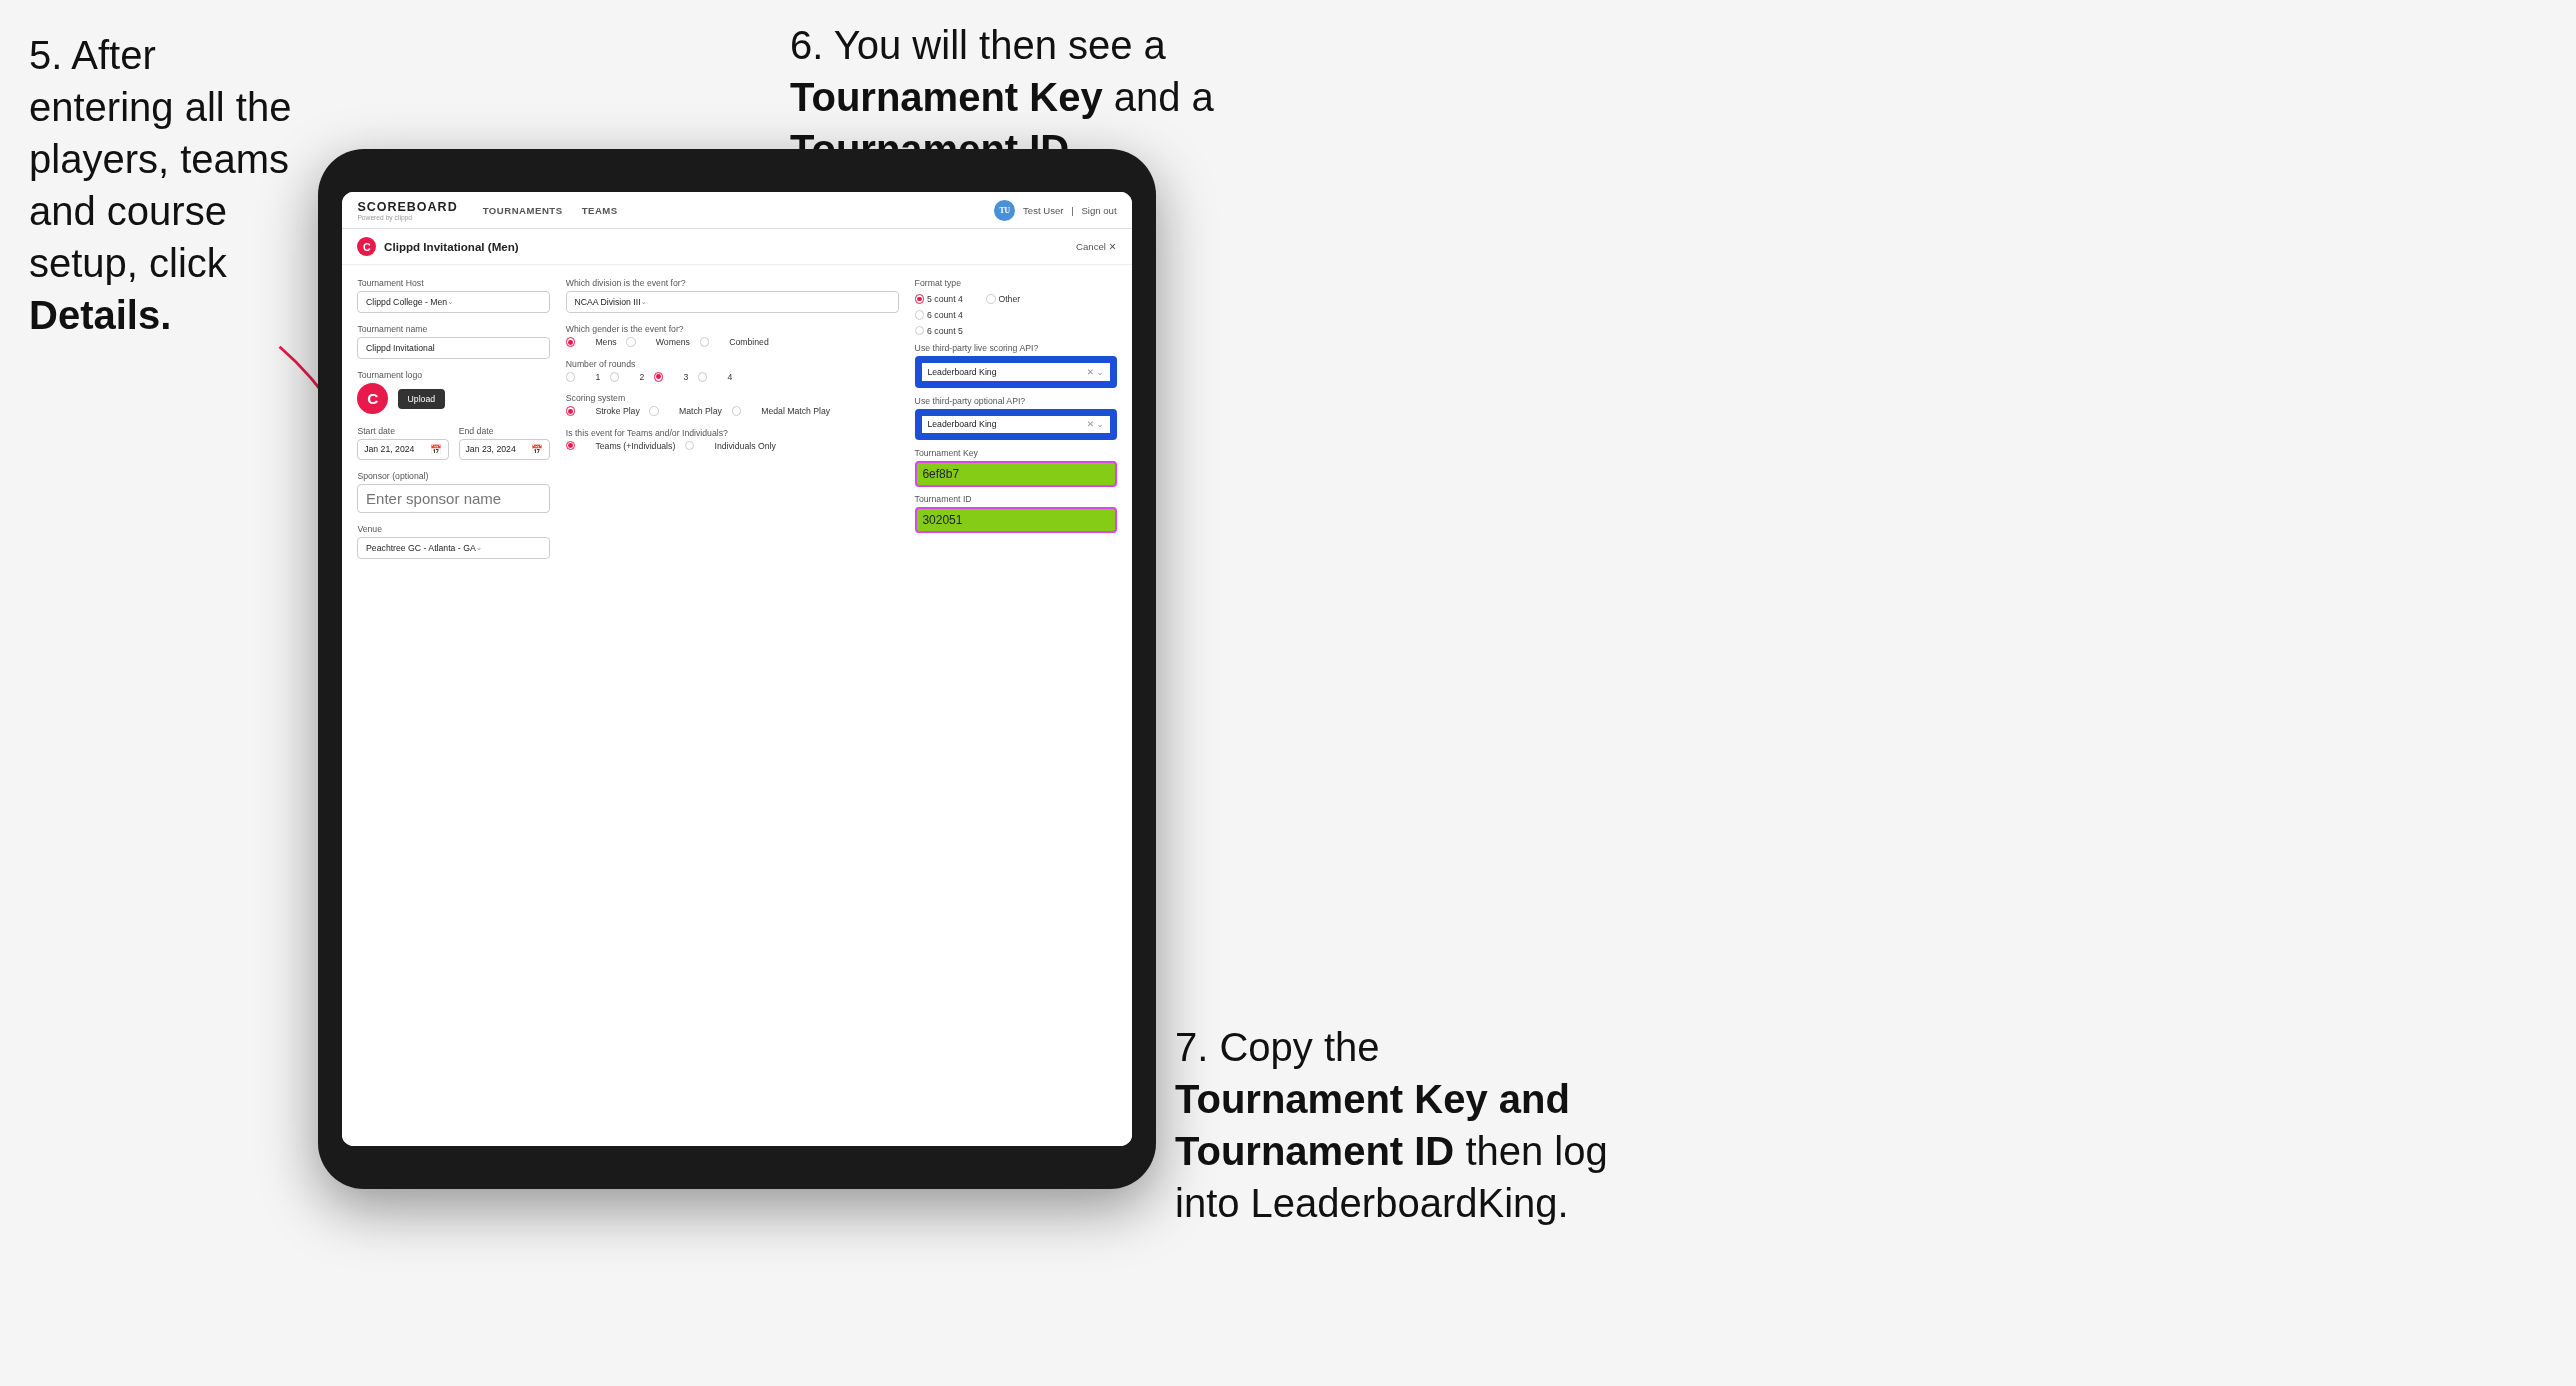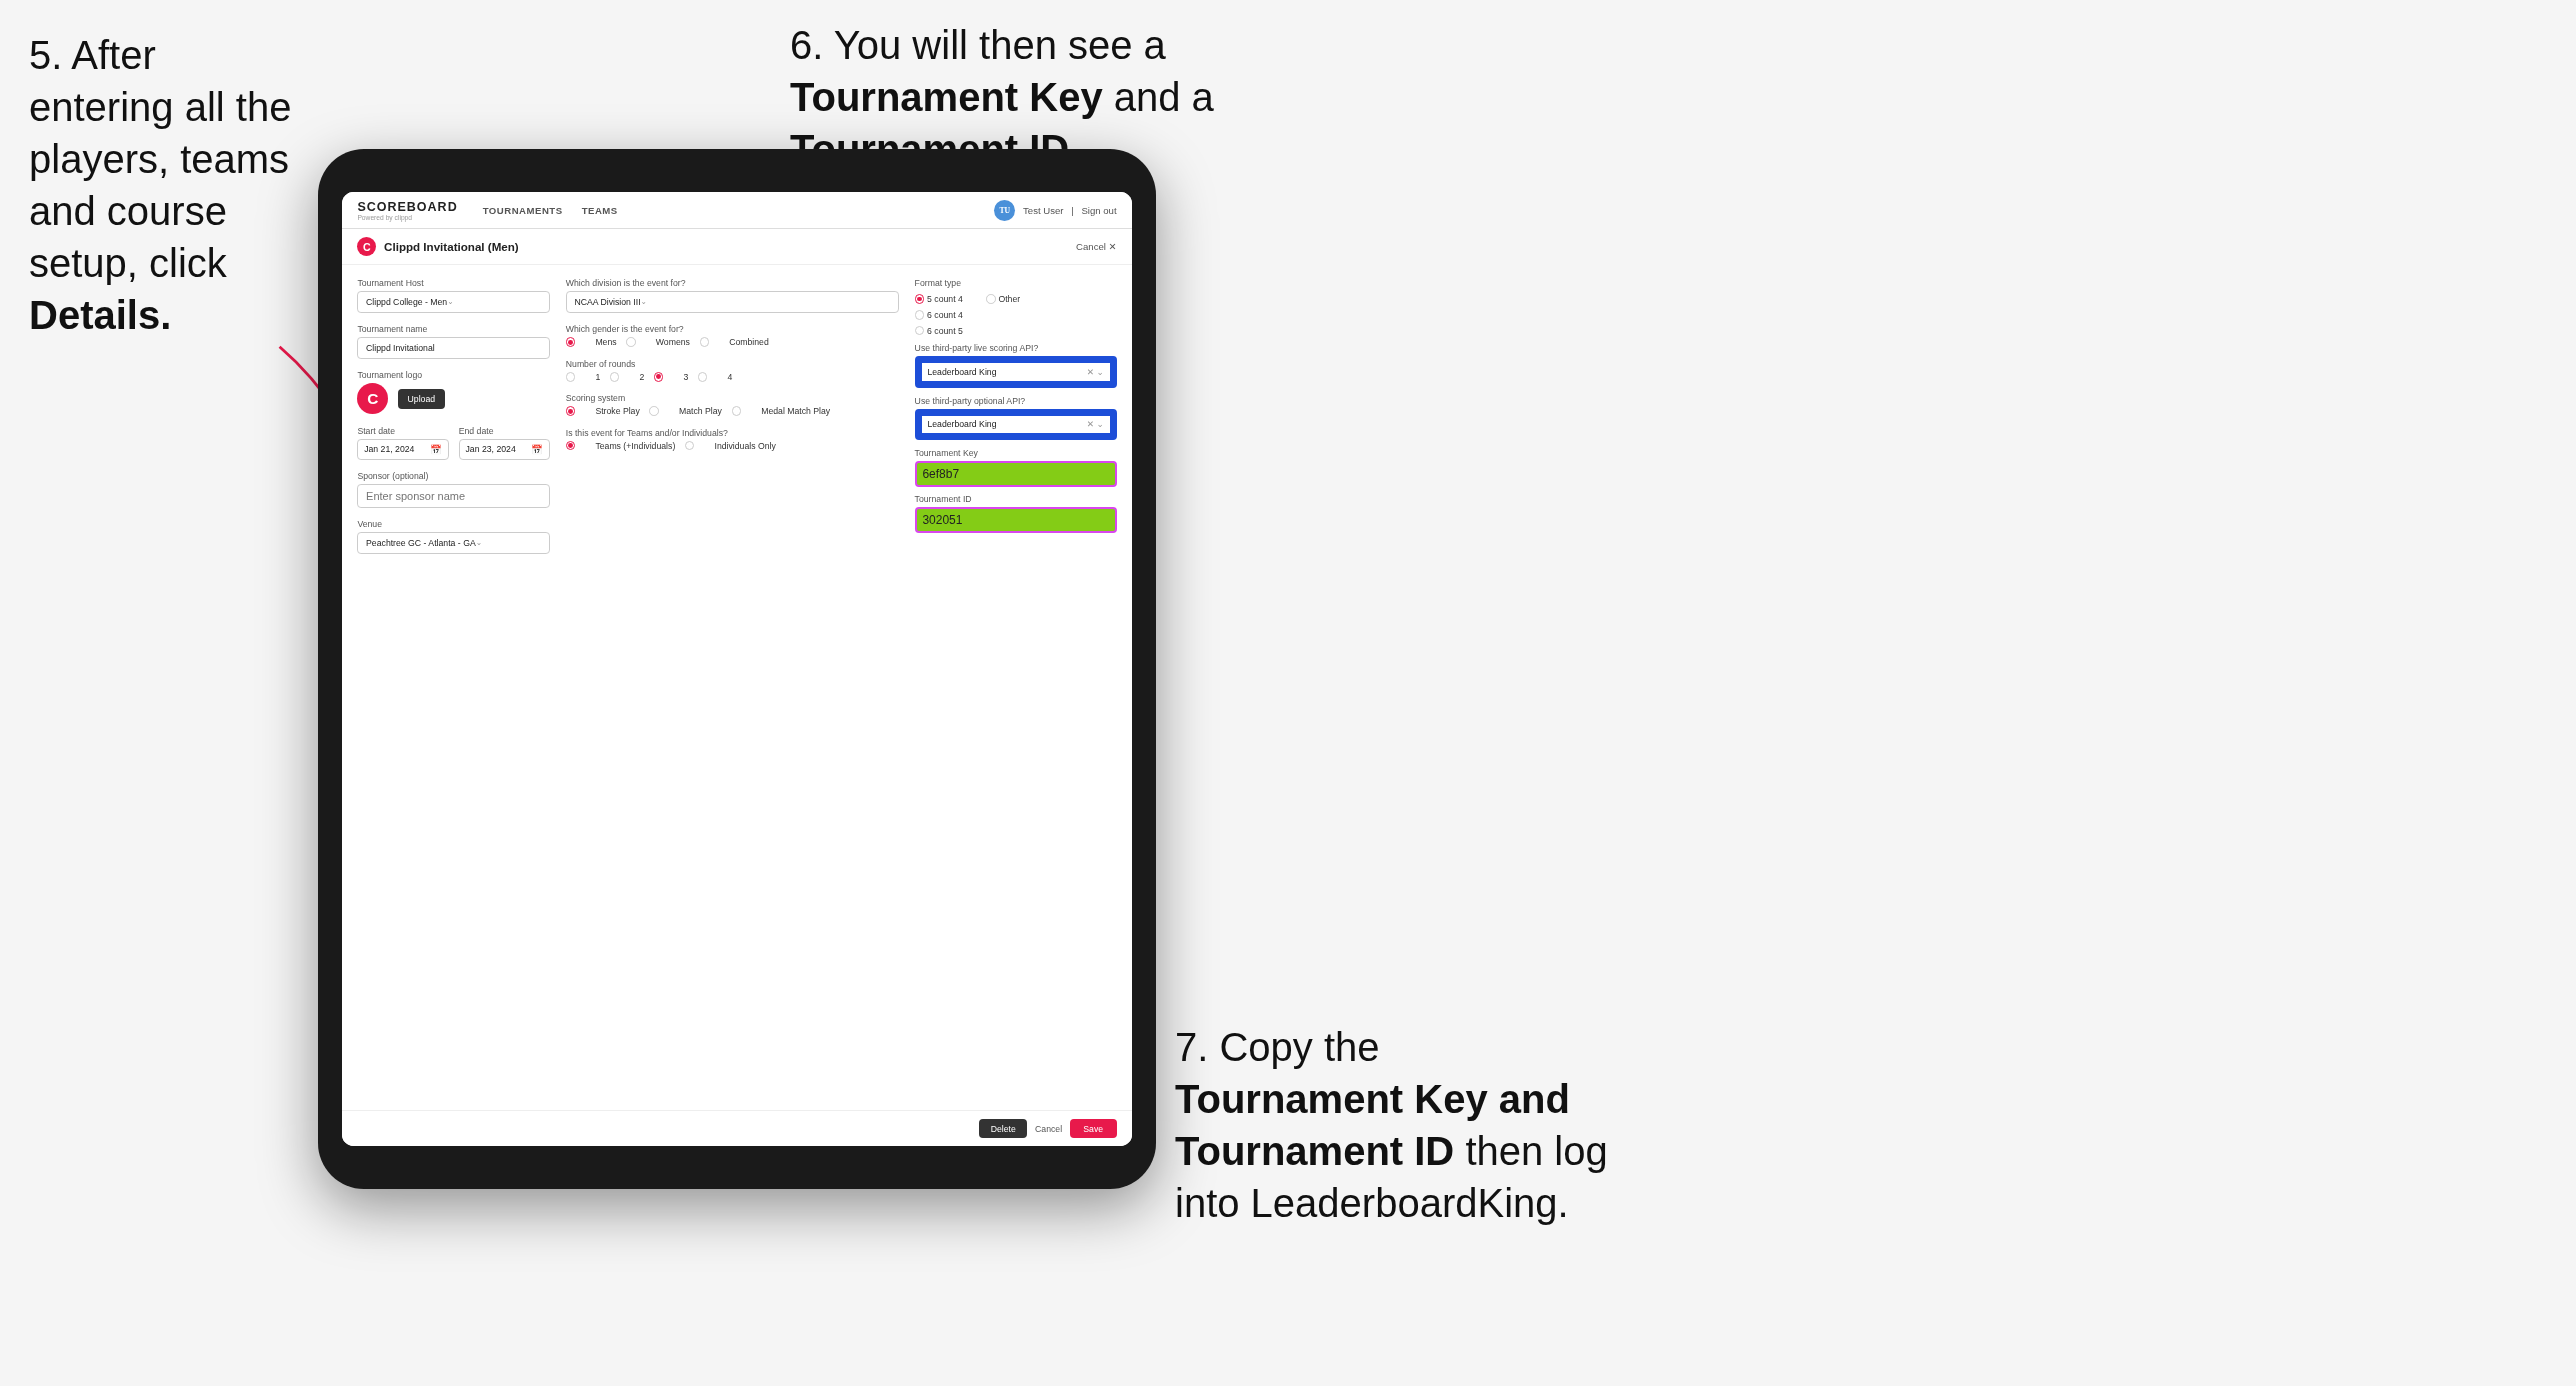--- a/index.html
+++ b/index.html
@@ -408,21 +408,21 @@
       font-size: 8.7px;
       cursor: pointer;
     }
 
     
     .sponsor-input {
       width: 100%;
       border: 1px solid #ccc;
       border-radius: 3.9px;
       padding: 4.8px 7.7px;
-      font-size: 11px;
+      font-size: 15px;
       color: #999;
       background: #fff;
     }
   </style>
 </head>
 <body>
 
 <div class="annotation annotation-left">
   5. After entering all the players, teams and course setup, click <strong>Details.</strong>
 </div>
@@ -669,21 +669,16 @@
             <div class="key-field">6ef8b7</div>
 
             <div class="section-label-sm">Tournament ID</div>
             <div class="key-field">302051</div>
           </div>
         </div>
 
       </div>
     </div>
 
-    <div class="footer-bar">
-      <button class="btn-delete">Delete</button>
-      <button class="btn-cancel">Cancel</button>
-      <button class="btn-save">Save</button>
-    </div>
 
   </div>
 </div>
 
 
 </body></html>

